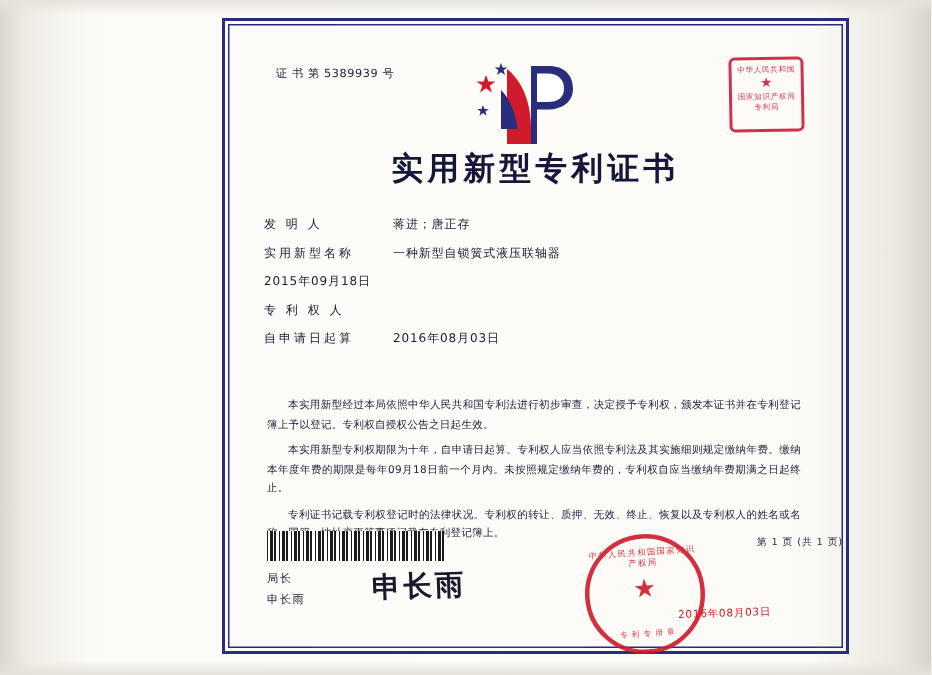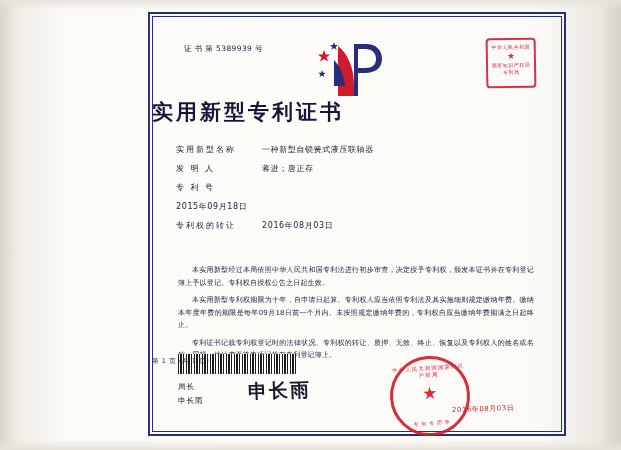--- a/index.html
+++ b/index.html
@@ -109,21 +109,21 @@
     top: 24px;
     transform: translateX(-50%);
     width: 86px;
     height: 60px;
   }
 
   .title {
     position: absolute;
     left: 0; right: 0;
     top: 82px;
-    text-align: left;
+    text-align: center;
     font-family: "DejaVu Serif", serif;
     font-size: 21px;
     font-weight: bold;
     letter-spacing: 3px;
     color: #16163a;
   }
 
   .fields {
     position: absolute;
     left: 24px;
@@ -243,21 +243,21 @@
     font-size: 7px;
     color: #cf1b2b;
     letter-spacing: 0.5px;
     transform: rotate(-2deg);
   }
 
   .page-footer {
     position: absolute;
     left: 0; right: 0;
     bottom: 10px;
-    text-align: left;
+    text-align: right;
     font-size: 6.5px;
     color: #2a2a44;
     letter-spacing: 0.6px;
   }
 </style>
 </head>
 <body>
 
 <div class="page">
   <div class="paper"></div>
@@ -287,37 +287,37 @@
         <polygon points="10,10 11.6,14.4 16.2,14.4 12.5,17.2 14,21.6 10,18.9 6,21.6 7.5,17.2 3.8,14.4 8.4,14.4" fill="#cf1b2b"></polygon>
         <polygon points="20,2 21.1,5 24.2,5 21.7,6.9 22.7,10 20,8.1 17.3,10 18.3,6.9 15.8,5 18.9,5" fill="#2a2d7c"></polygon>
         <polygon points="8,30 9,32.7 11.8,32.7 9.6,34.4 10.4,37.1 8,35.4 5.6,37.1 6.4,34.4 4.2,32.7 7,32.7" fill="#2a2d7c"></polygon>
       </svg>
     </div>
 
     <div class="title">实用新型专利证书</div>
 
     <div class="fields">
       <div class="field-row">
+        <span class="field-label">发 明 人</span>
+        <span class="field-value">蒋进；唐正存</span>
+      </div>
+      <div class="field-row">
         <span class="field-label">实用新型名称</span>
         <span class="field-value">一种新型自锁簧式液压联轴器</span>
       </div>
       <div class="field-row">
-        <span class="field-label">发 明 人</span>
-        <span class="field-value">蒋进；唐正存</span>
-      </div>
-      <div class="field-row">
-        <span class="field-label">专 利 号</span>
       </div>
       <div class="field-row">
         <span class="field-value">2015年09月18日</span>
       </div>
       <div class="field-row">
-      </div>
-      <div class="field-row">
-        <span class="field-label">专利权的转让</span>
+        <span class="field-label">专 利 权 人</span>
+      </div>
+      <div class="field-row">
+        <span class="field-label">自申请日起算</span>
         <span class="field-value">2016年08月03日</span>
       </div>
     </div>
 
     <div class="body-text">
       <p>本实用新型经过本局依照中华人民共和国专利法进行初步审查，决定授予专利权，颁发本证书并在专利登记簿上予以登记。专利权自授权公告之日起生效。</p>
       <p>本实用新型专利权期限为十年，自申请日起算。专利权人应当依照专利法及其实施细则规定缴纳年费。缴纳本年度年费的期限是每年09月18日前一个月内。未按照规定缴纳年费的，专利权自应当缴纳年费期满之日起终止。</p>
       <p>专利证书记载专利权登记时的法律状况。专利权的转让、质押、无效、终止、恢复以及专利权人的姓名或名称、国籍、地址变更等事项记载在专利登记簿上。</p>
     </div>
 

